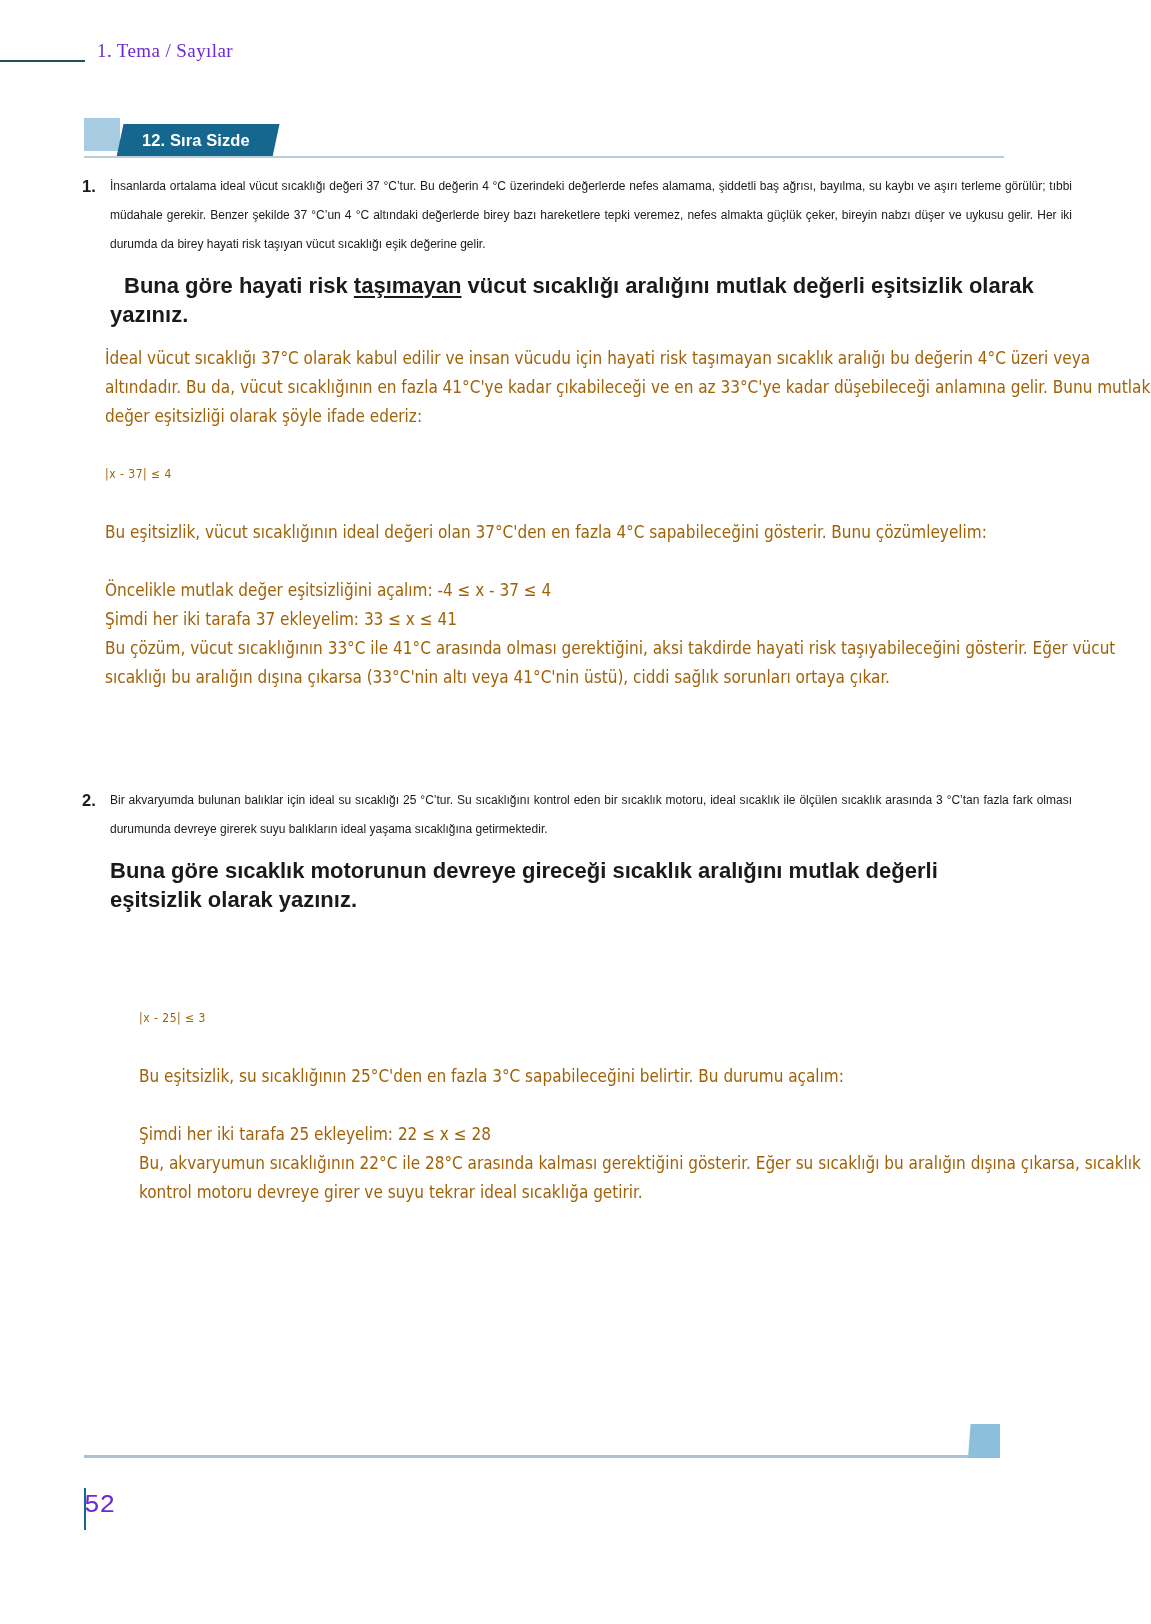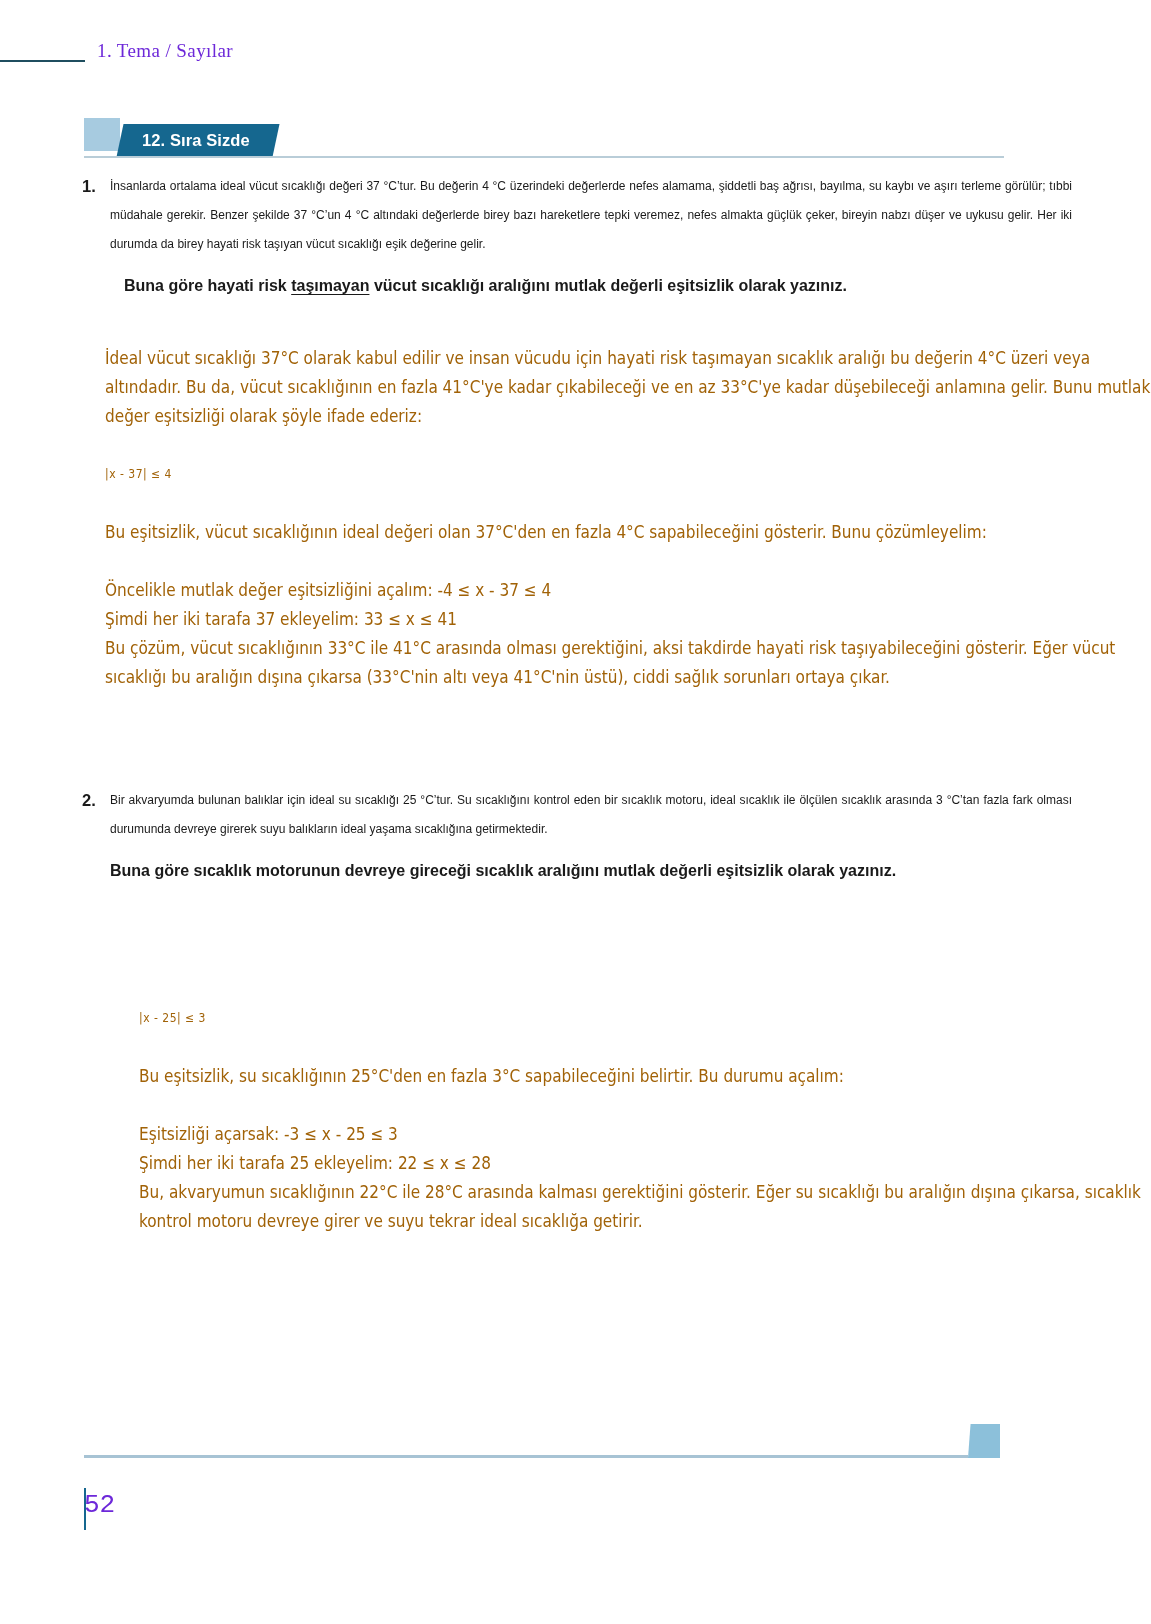--- a/index.html
+++ b/index.html
@@ -109,21 +109,21 @@
     flex: 1 1 auto;
   }
   .q-text {
     font-size: 12px;
     line-height: 29px;
     text-align: justify;
     color: #1a1a1a;
     margin: 0;
   }
   .q-ask {
-    font-size: 16px;
+    font-size: 22px;
     line-height: 29px;
     font-weight: bold;
     color: #1a1a1a;
     margin: 12px 0 0 0;
     text-align: left;
   }
   .q-ask .ul {
     text-decoration: underline;
     text-underline-offset: 3px;
   }
@@ -245,21 +245,20 @@
     </div>
   </div>
 </div>
 
 <div class="answer" id="answer-2">
   <div class="gap"></div>
   <p class="math">|x - 25| ≤ 3</p>
   <div class="gap"></div>
   <p>Bu eşitsizlik, su sıcaklığının 25°C'den en fazla 3°C sapabileceğini belirtir. Bu durumu açalım:</p>
   <div class="gap"></div>
-  <p>Eşitsizliği açarsak: -3 ≤ x - 25 ≤ 3</p>
   <p>Şimdi her iki tarafa 25 ekleyelim: 22 ≤ x ≤ 28</p>
   <p>Bu, akvaryumun sıcaklığının 22°C ile 28°C arasında kalması gerektiğini gösterir. Eğer su sıcaklığı bu aralığın dışına çıkarsa, sıcaklık kontrol motoru devreye girer ve suyu tekrar ideal sıcaklığa getirir.</p>
 </div>
 
 <div class="footer-rule"></div>
 <div class="footer-tab"></div>
 <div class="page-num-bar"></div>
 <div class="page-num">52</div>
 
 </body></html>

